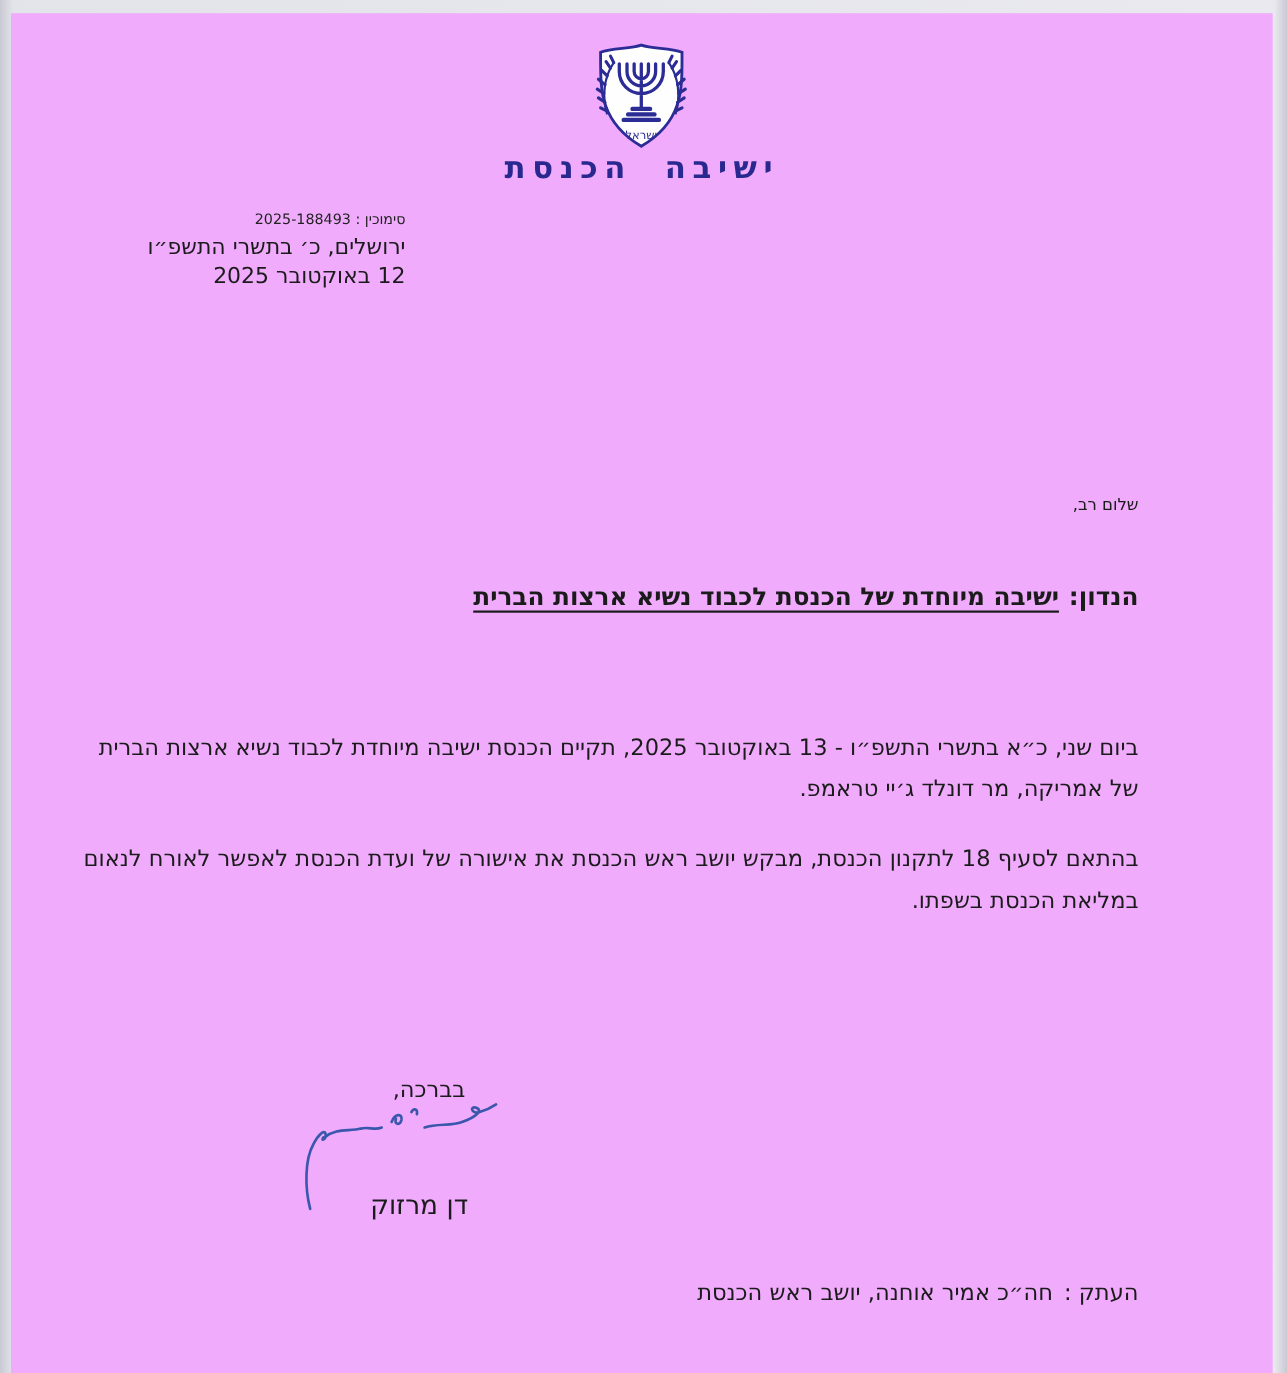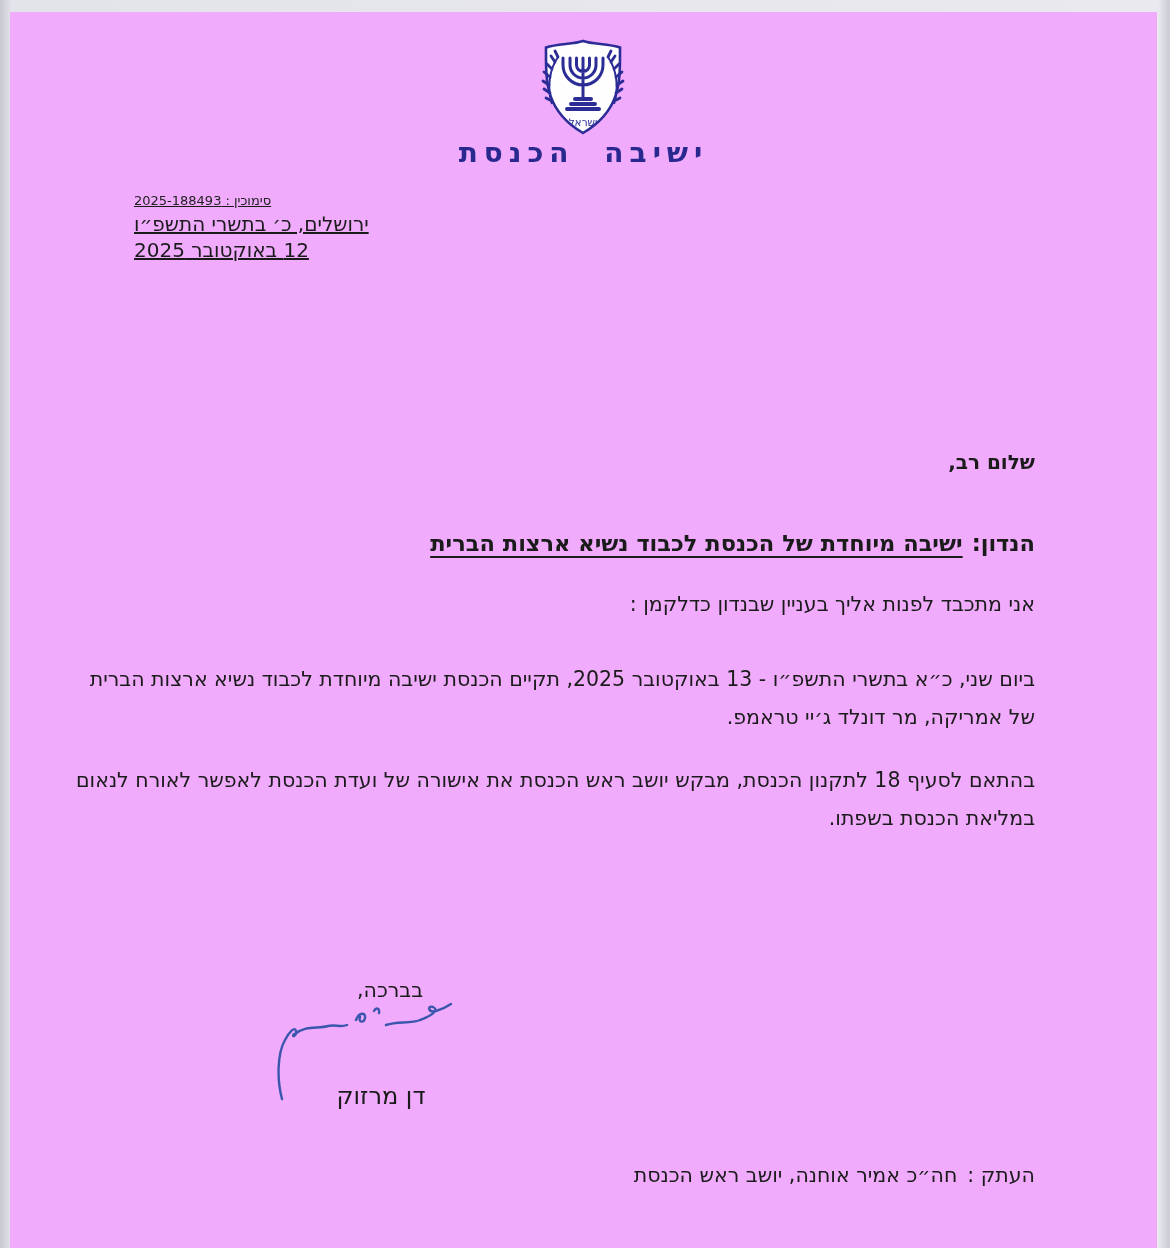--- a/index.html
+++ b/index.html
@@ -26,29 +26,29 @@
     text-align: center;
     font-family: "DejaVu Serif", "DejaVu Sans", serif;
     font-weight: bold;
     font-size: 28px;
     letter-spacing: 6px;
     word-spacing: 14px;
     color: #28288e;
   }
 
   
-  .ref-block { left: 124px; top: 181px; direction: rtl; text-align: left; text-decoration: underline; }
+  .ref-block { left: 124px; top: 181px; direction: rtl; text-align: right; }
   .ref-small { font-size: 13px; margin-bottom: 3px; color: #222; }
   .ref-line  { font-size: 20px; line-height: 26px; }
 
   
   .addressee { right: 122px; top: 292px; text-align: right; font-size: 20.5px; line-height: 32px; }
   .u-thin { text-decoration: underline; text-underline-offset: 3px; text-decoration-thickness: 1.5px; }
 
-  .greeting { right: 122px; top: 438px; font-size: 20px; font-weight: bold; }
+  .greeting { right: 122px; top: 438px; font-size: 15px; }
 
   .subject { right: 122px; top: 518px; font-size: 22.5px; font-weight: bold; }
   .subject-label { margin-inline-end: 9px; }
   .subject-text {
     text-decoration: underline;
     text-underline-offset: 5px;
     text-decoration-thickness: 2px;
   }
 
   .intro { right: 122px; top: 580px; font-size: 20.5px; }
@@ -95,21 +95,20 @@
     <div class="ref-line">12 באוקטובר 2025</div>
   </div>
 
 
   <div class="abs greeting">שלום רב,</div>
 
   <div class="abs subject">
     <span class="subject-label">הנדון:</span><span class="subject-text">ישיבה מיוחדת של הכנסת לכבוד נשיא ארצות הברית</span>
   </div>
 
-  <div class="abs intro">אני מתכבד לפנות אליך בעניין שבנדון כדלקמן :</div>
 
   <div class="abs para para-1">
     <div>ביום שני, כ״א בתשרי התשפ״ו - 13 באוקטובר 2025, תקיים הכנסת ישיבה מיוחדת לכבוד נשיא ארצות הברית</div>
     <div>של אמריקה, מר דונלד ג׳יי טראמפ.</div>
   </div>
 
   <div class="abs para para-2">
     <div>בהתאם לסעיף 18 לתקנון הכנסת, מבקש יושב ראש הכנסת את אישורה של ועדת הכנסת לאפשר לאורח לנאום</div>
     <div>במליאת הכנסת בשפתו.</div>
   </div>

